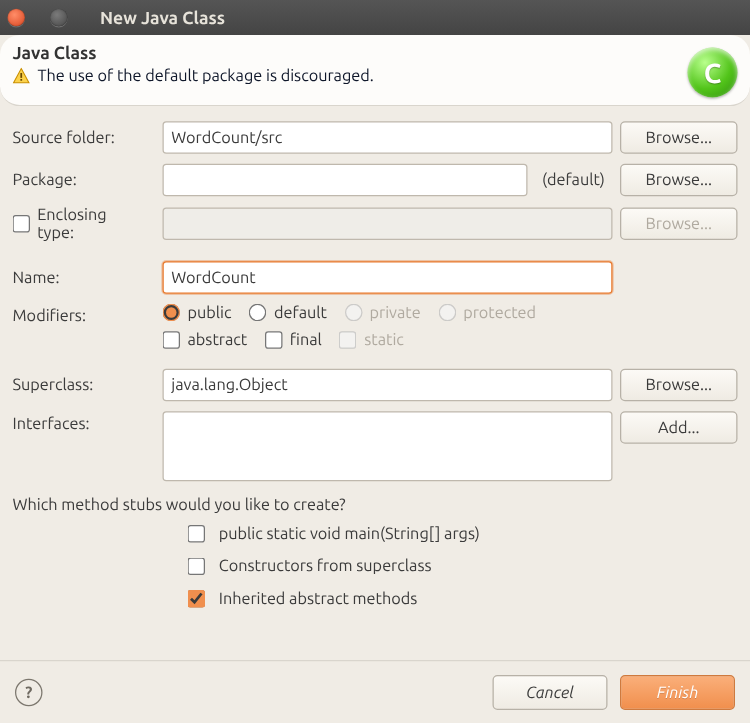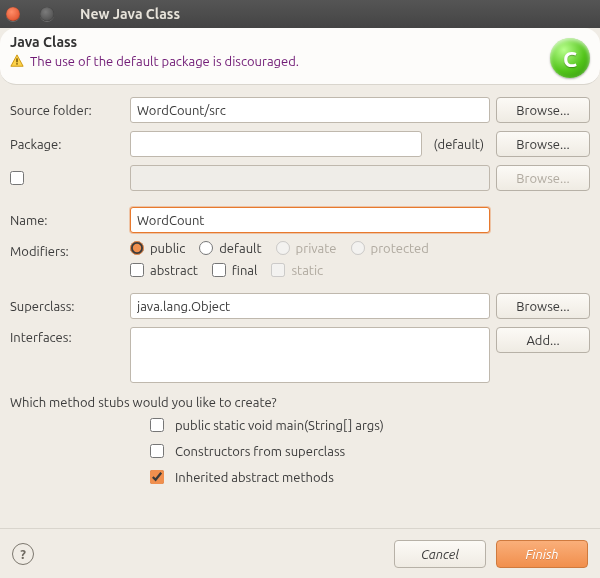--- a/index.html
+++ b/index.html
@@ -39,21 +39,21 @@
     padding: 6px 10px 0 10px;
     border-bottom: 1px solid #d9d5cd;
     border-radius: 16px;
   }
   .header h1 {
     margin: 0; font-size: 14px; font-weight: bold; color: #333;
   }
   .header .warning-line {
     margin-top: 4px;
     display: flex; align-items: flex-end; gap: 6px;
-    font-size: 13px; color: #701a75;
+    font-size: 13px; color: #0f172a;
   }
   .warn-ico {
     width: 14px; height: 14px; display:inline-block;
   }
   .corner-badge {
     position: absolute; right: 10px; top: 10px;
     width: 40px; height: 40px;
     border-radius: 50%;
     background: radial-gradient(circle at 35% 30%, #b8ff8c, #52c41a 55%, #2e8b0e 100%);
     box-shadow: inset 0 2px 4px rgba(255,255,255,.7), 0 1px 2px rgba(0,0,0,.3);
@@ -224,20 +224,21 @@
     </div>
     <div class="side-btns">
       <button class="btn">Browse...</button>
     </div>
   </div>
 
   <div class="row">
     <div class="label">
       <label class="checkline">
         <input type="checkbox" class="chk" style="">
+        <span>Enclosing type:</span>
       </label>
     </div>
     <div class="field">
       <input type="text" disabled="" value="" style="">
     </div>
     <div class="side-btns">
       <button class="btn" disabled="">Browse...</button>
     </div>
   </div>
 

